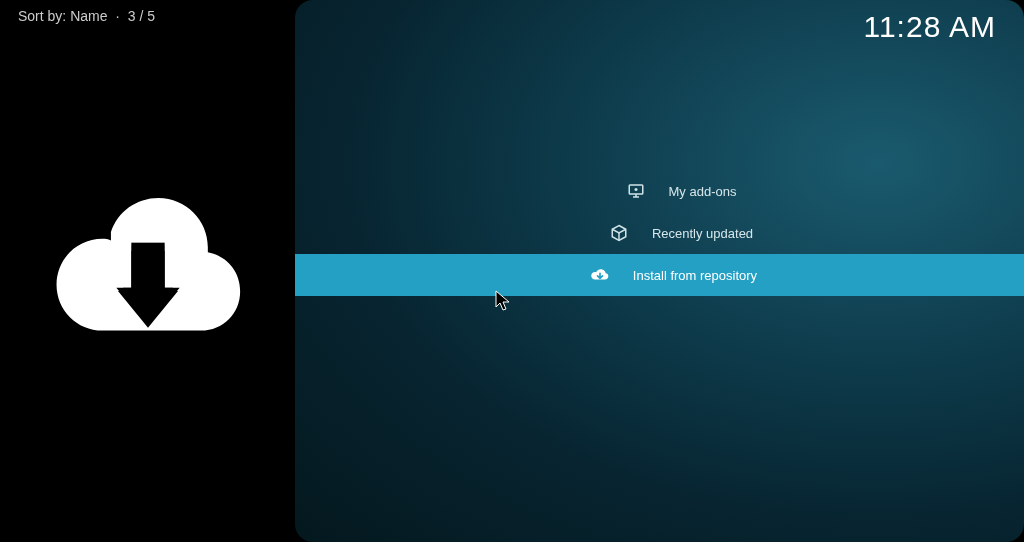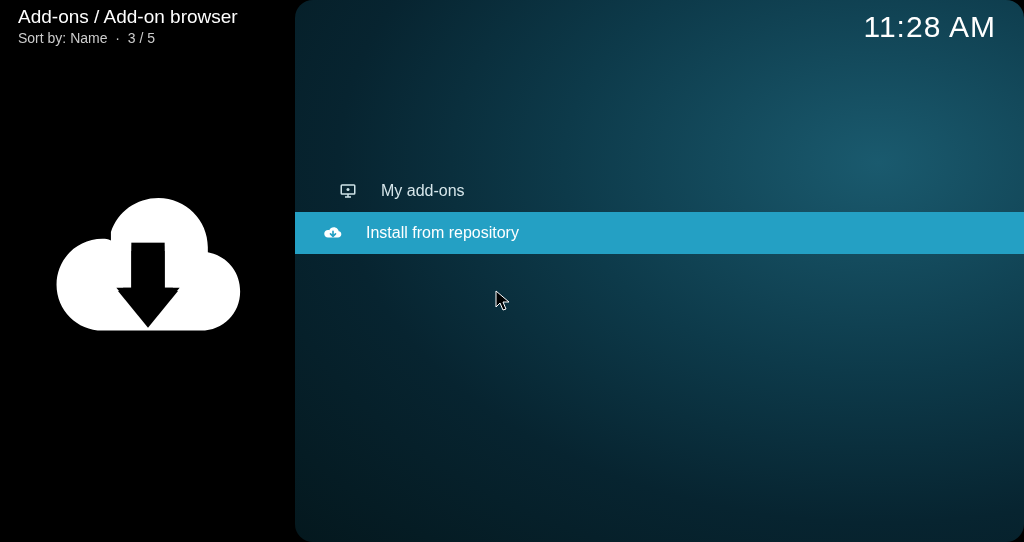--- a/index.html
+++ b/index.html
@@ -59,23 +59,24 @@
       top: 170px;
       left: 0;
       right: 0;
     }
     .menu-item {
       display: flex;
       align-items: center;
       height: 42px;
       padding-left: 40px;
       color: #d6e6ea;
-      font-size: 16px;
+      font-size: 13px;
       cursor: pointer;
       position: relative;
+      justify-content: center;
     }
     .menu-item.selected {
       background: #24a0c4;
       color: #fff;
       padding-left: 25px;
     }
     .menu-icon {
       width: 26px;
       height: 26px;
       display: flex;
@@ -110,21 +111,20 @@
       top: 6px;
       left: 18px;
       z-index: 10;
       color: #fff;
     }
   </style>
 </head>
 <body>
 
 <div class="top-header">
-  <div class="breadcrumb">Add-ons / Add-on browser</div>
   <div class="sort-line">
     <span>Sort by:</span>
     <span>Name</span>
     <span> &nbsp;·&nbsp; </span>
     <span>3 / 5</span>
   </div>
 </div>
 
 <div class="sidebar">
   <div class="sidebar-icon">
@@ -163,20 +163,30 @@
         <svg width="18" height="18" viewBox="0 0 24 24" fill="none" stroke="#cfe3e8" stroke-width="2">
           <rect x="3" y="4" width="18" height="12" rx="1"></rect>
           <line x1="8" y1="20" x2="16" y2="20"></line>
           <line x1="12" y1="16" x2="12" y2="20"></line>
           <circle cx="12" cy="10" r="2" fill="#cfe3e8" stroke="none"></circle>
         </svg>
       </span>
       <span class="menu-label">My add-ons</span>
     </div>
 
+    <div class="menu-item">
+      <span class="menu-icon">
+        <svg width="18" height="18" viewBox="0 0 24 24" fill="none" stroke="#cfe3e8" stroke-width="2">
+          <path d="M12 2 L21 7 L21 17 L12 22 L3 17 L3 7 Z"></path>
+          <path d="M3 7 L12 12 L21 7"></path>
+          <line x1="12" y1="12" x2="12" y2="22"></line>
+        </svg>
+      </span>
+      <span class="menu-label">Recently updated</span>
+    </div>
 
     <div class="menu-item selected">
       <span class="menu-icon">
         <svg width="20" height="18" viewBox="0 0 24 20" fill="#fff">
           <path d="M19 9c0-3.3-2.7-6-6-6-2.5 0-4.6 1.5-5.5 3.7C7.2 6.6 6.6 6.5 6 6.5 3.5 6.5 1.5 8.5 1.5 11S3.5 15.5 6 15.5h12c2.2 0 4-1.8 4-4 0-2-1.4-3.6-3.3-3.9L19 9z"></path>
           <path d="M12 8 L12 13 M9 11 L12 14 L15 11" stroke="#24a0c4" stroke-width="2" fill="none" stroke-linecap="round"></path>
         </svg>
       </span>
       <span class="menu-label">Install from repository</span>
     </div>

